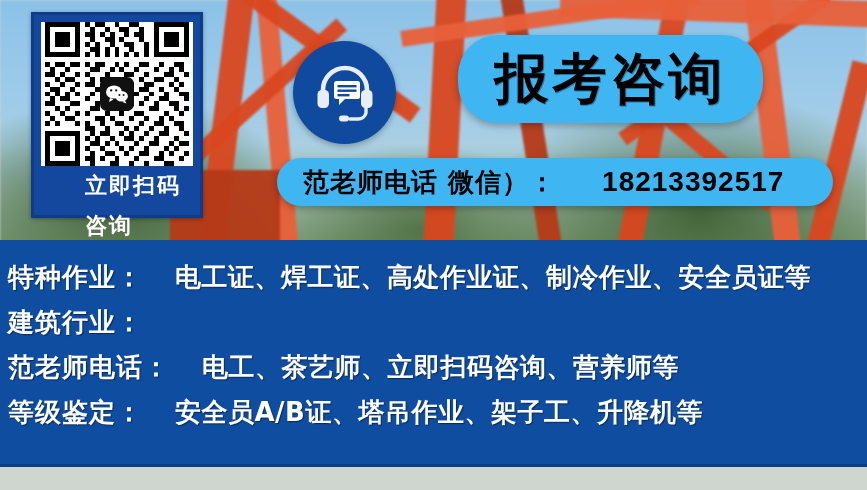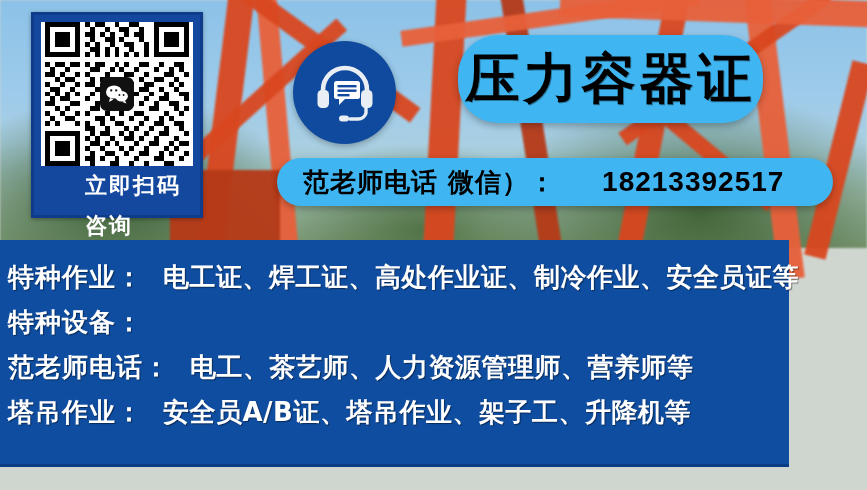--- a/index.html
+++ b/index.html
@@ -111,39 +111,39 @@
     font-family:"DejaVu Sans","Liberation Sans",sans-serif;
   }
   .pill-phone .num {
     color:#000; font-size:28px; font-weight:700; letter-spacing:1px;
     margin-left:46px;
     font-family:"Liberation Sans",sans-serif;
   }
 
   
   .panel {
-    position:absolute; left:0; top:240px; width:789px; height:227px;
+    position:absolute; left:0; top:240px; width:867px; height:227px;
     background:#0f4da0;
     padding:20px 0 0 8px;
   }
   .row {
     display:flex; align-items:baseline;
     height:45px;
     white-space:nowrap;
   }
   .row .label {
     color:#ffffff; font-size:26px; font-weight:700;
     letter-spacing:1px;
     font-family:"DejaVu Sans","Liberation Sans",sans-serif;
     text-shadow:1px 1px 1px rgba(0,0,0,.45);
     flex:0 0 auto;
   }
   .row .value {
     color:#ffffff; font-size:26px; font-weight:700;
-    letter-spacing:0.5px; margin-left:20px;
+    letter-spacing:0.5px; margin-left:32px;
     font-family:"DejaVu Sans","Liberation Sans",sans-serif;
     text-shadow:1px 1px 1px rgba(0,0,0,.45);
     flex:0 0 auto;
   }
   .panel-bottom-rule {
     position:absolute; left:0; bottom:0; width:100%; height:3px;
     background:#0b3d86;
   }
 </style>
 </head>
@@ -432,45 +432,45 @@
 
       <rect x="20" y="18" width="26" height="18" rx="2.5" fill="#ffffff"></rect>
       <path d="M25 36 L25 42 L31 36 Z" fill="#ffffff"></path>
       <rect x="23.5" y="22" width="19" height="2.4" fill="#104a9e"></rect>
       <rect x="23.5" y="26.5" width="19" height="2.4" fill="#104a9e"></rect>
       <rect x="23.5" y="31" width="12" height="2.4" fill="#104a9e"></rect>
     </svg>
   </div>
 
   <div class="pill pill-title">
-    <span class="t">压力容器证</span>
+    <span class="t">报考咨询</span>
   </div>
 
   <div class="pill pill-phone">
     <span class="lbl">范老师电话 微信）：</span>
     <span class="num">18213392517</span>
   </div>
 
   <div class="panel">
 
     <div class="row">
       <span class="label">特种作业：</span>
       <span class="value">电工证、焊工证、高处作业证、制冷作业、安全员证等</span>
     </div>
 
     <div class="row">
-      <span class="label">特种设备：</span>
+      <span class="label">建筑行业：</span>
     </div>
 
     <div class="row">
       <span class="label">范老师电话：</span>
-      <span class="value">电工、茶艺师、人力资源管理师、营养师等</span>
+      <span class="value">电工、茶艺师、立即扫码咨询、营养师等</span>
     </div>
 
     <div class="row">
-      <span class="label">塔吊作业：</span>
+      <span class="label">等级鉴定：</span>
       <span class="value">安全员A/B证、塔吊作业、架子工、升降机等</span>
     </div>
 
     <div class="panel-bottom-rule"></div>
   </div>
 
 </div>
 
 </body></html>

